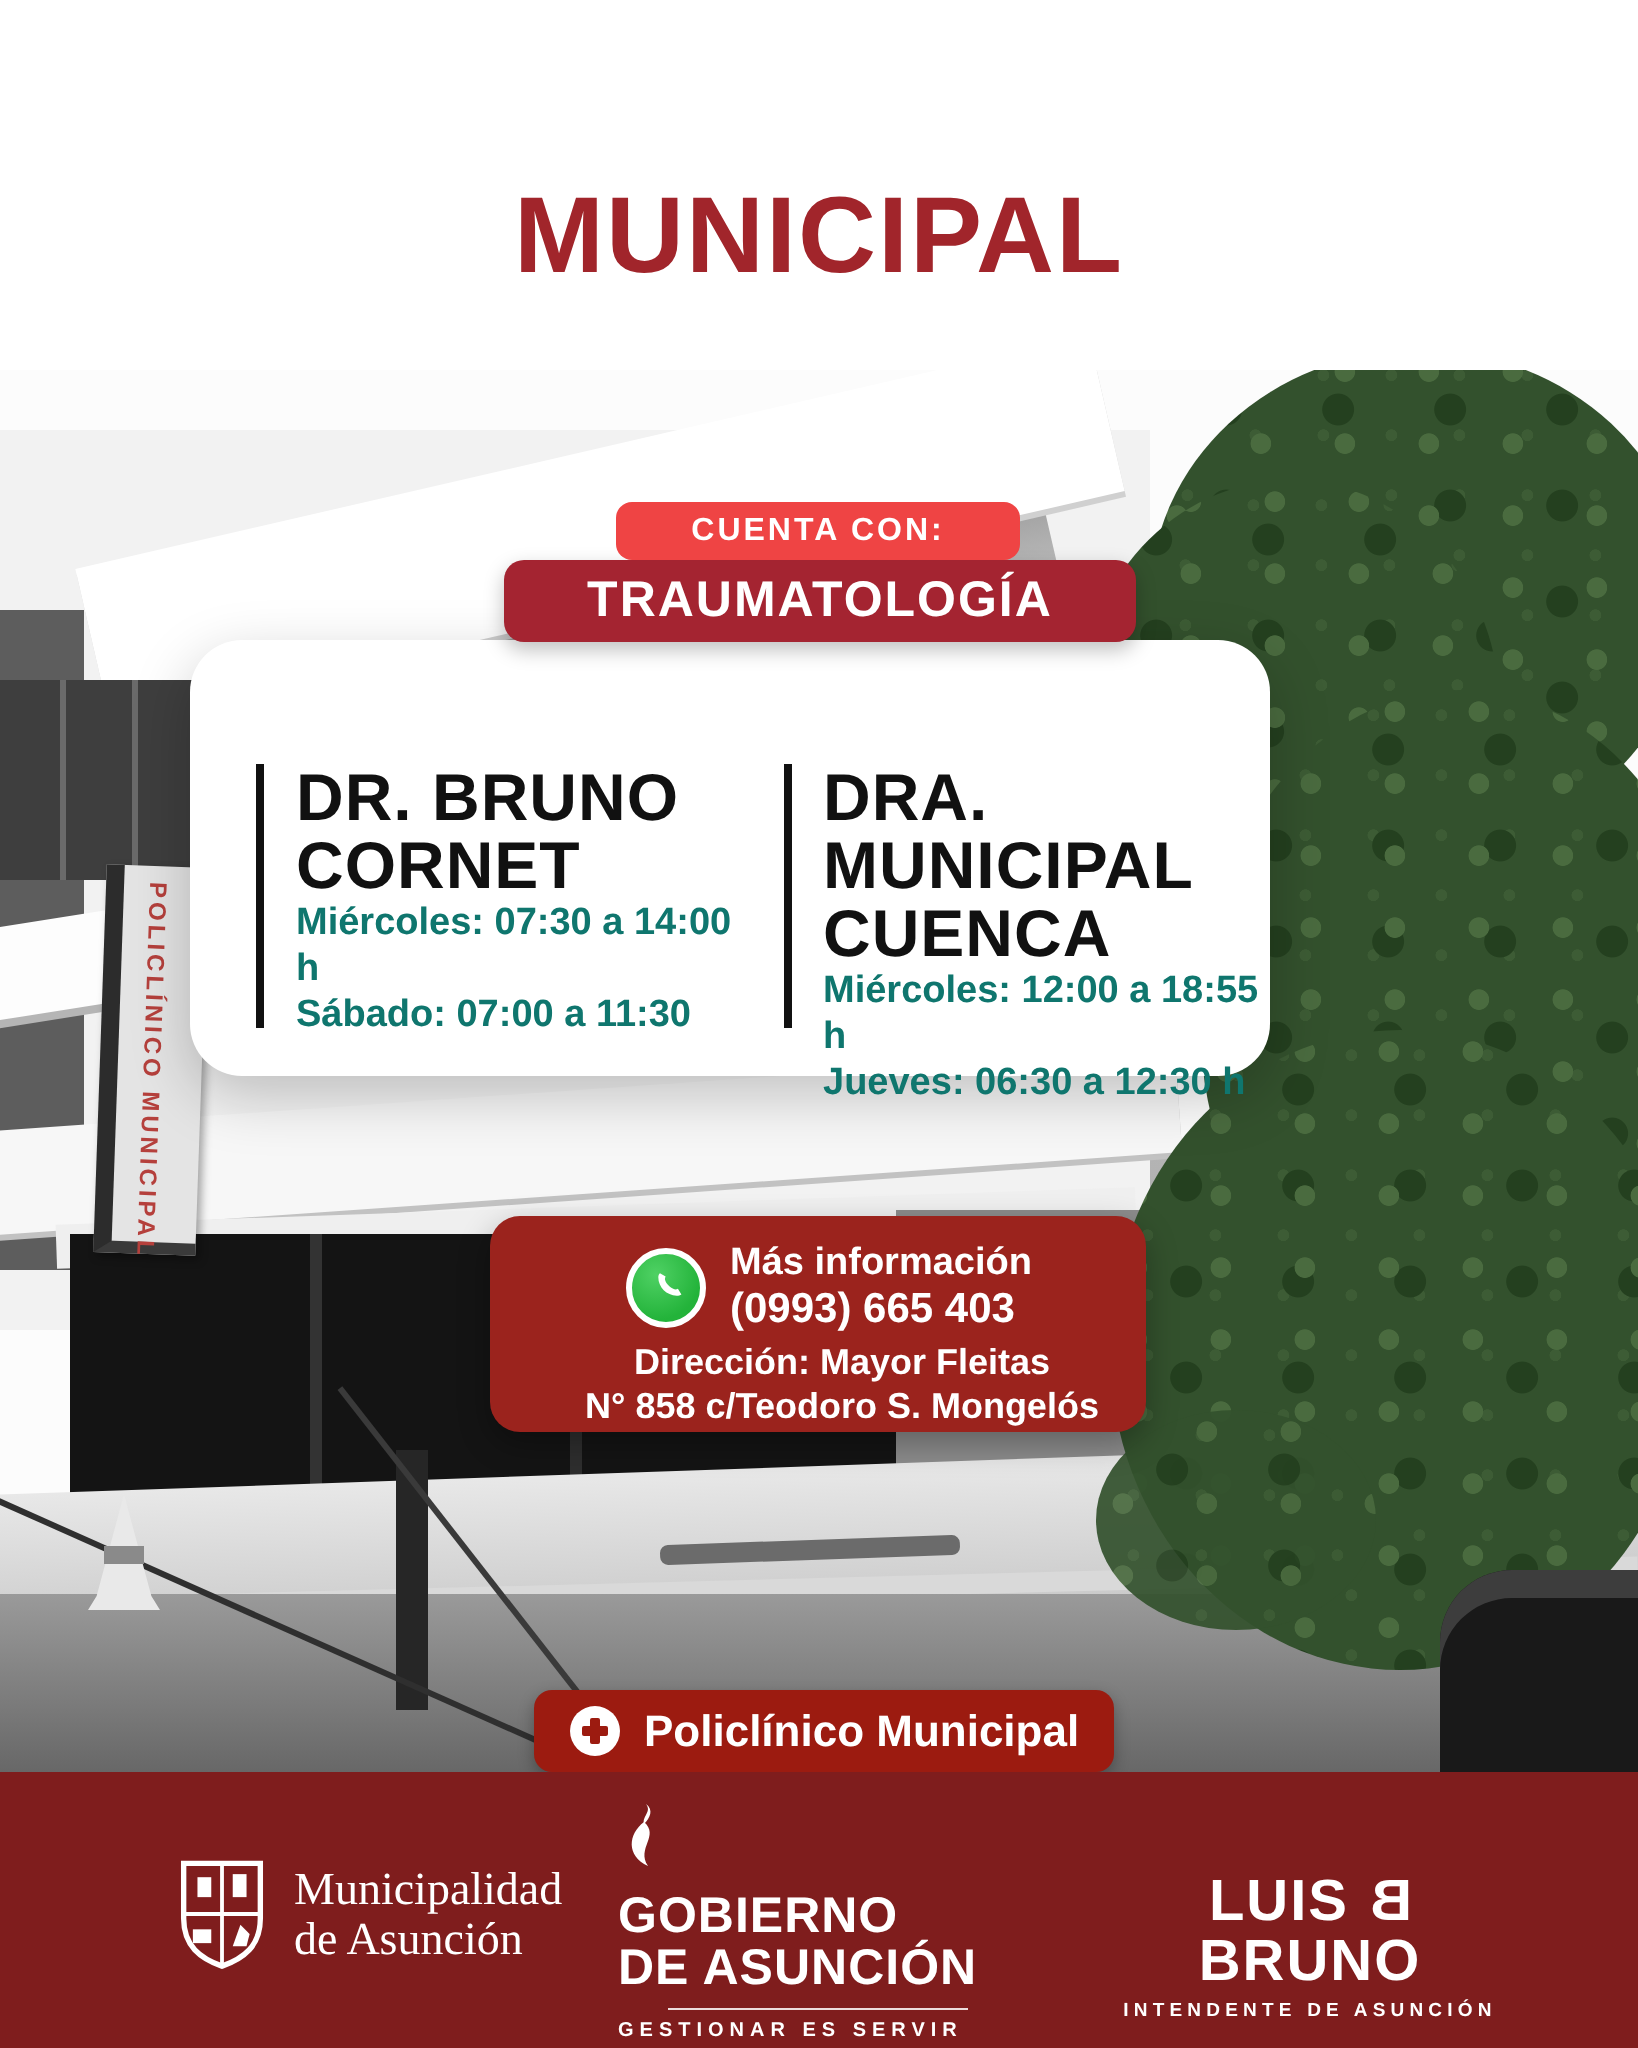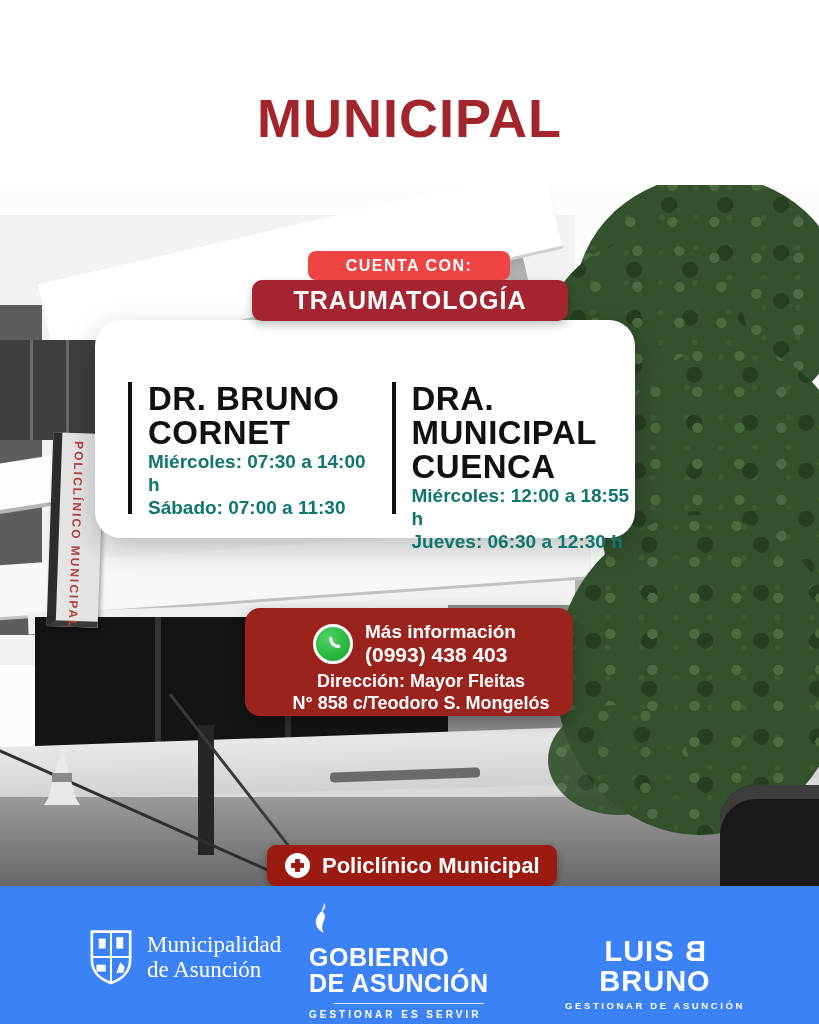--- a/index.html
+++ b/index.html
@@ -77,21 +77,21 @@
             display:flex;align-items:center;color:#fff;box-shadow:0 3px 8px rgba(0,0,0,.3);}
   .cross-circle{width:25px;height:25px;border-radius:50%;background:#ffffff;margin-left:18px;
                 display:flex;align-items:center;justify-content:center;}
   .cross{position:relative;width:13px;height:13px;}
   .cross::before,.cross::after{content:"";position:absolute;background:#9c1b10;border-radius:1px;}
   .cross::before{left:4px;top:0;width:5px;height:13px;}
   .cross::after{left:0;top:4px;width:13px;height:5px;}
   .locbadge-label{margin-left:12px;font-weight:bold;font-size:22px;}
 
   
-  .footer{left:0;top:886px;width:819px;height:138px;background:#3b82f6;z-index:7;text-decoration:underline;}
+  .footer{left:0;top:886px;width:819px;height:138px;background:#7f1d1d;z-index:7;text-decoration:underline;}
   .muni{position:absolute;left:88px;top:42px;display:flex;align-items:center;color:#fff;}
   .muni-text{margin-left:13px;font-family:"Liberation Serif",serif;font-size:23px;line-height:25px;}
   .gov{position:absolute;left:309px;top:16px;width:200px;text-align:left;color:#fff;}
   .gov-l1{font-weight:800;font-size:25px;line-height:26px;letter-spacing:.5px;margin-top:4px;}
   .gov-l2{font-weight:800;font-size:25px;line-height:26px;letter-spacing:.5px;}
   .gov-rule{width:150px;height:1px;background:rgba(255,255,255,.85);margin:7px auto 5px auto;}
   .gov-tag{font-size:10px;font-weight:bold;letter-spacing:3px;}
   .mayor{position:absolute;left:555px;top:50px;width:200px;text-align:center;color:#fff;}
   .mayor-name{font-weight:800;font-size:29px;letter-spacing:1px;line-height:30px;}
   .mirror-b{display:inline-block;transform:scaleX(-1);}
@@ -173,21 +173,21 @@
 
   <div class="abs infobox">
     <div class="wa-row">
       <div class="wa-icon">
         <svg width="22" height="22" viewBox="0 0 24 24">
           <path d="M7.8 6.2 c0 5.4 4.6 10 10 10 1 0 2-.2 2.6-.7 l-1.9-3.1 c-.5.25-1.3.5-2 .3 -2.1-.65-4.4-2.9-5-5 -.2-.7.05-1.55.3-2 L8.7 3.9 C8.1 4.4 7.8 5.3 7.8 6.2 Z" fill="#ffffff"></path>
         </svg>
       </div>
       <div class="wa-text">
         <div class="wa-line1">Más información</div>
-        <div class="wa-line2">(0993) 438 403</div>
+        <div class="wa-line2">(0993) 665 403</div>
       </div>
     </div>
     <div class="addr">
       <div>Dirección: Mayor Fleitas</div>
       <div>N° 858 c/Teodoro S. Mongelós</div>
     </div>
   </div>
 
   <div class="abs locbadge">
     <div class="cross-circle">
@@ -219,17 +219,17 @@
         <path d="M13 9 C21 16 9 22 15 31 C4 26 5 15 13 9 Z" fill="#ffffff"></path>
       </svg>
       <div class="gov-l1">GOBIERNO</div>
       <div class="gov-l2">DE ASUNCIÓN</div>
       <div class="gov-rule"></div>
       <div class="gov-tag">GESTIONAR ES SERVIR</div>
     </div>
 
     <div class="mayor">
       <div class="mayor-name"><span>LUIS </span><span class="mirror-b">B</span><span>BRUNO</span></div>
-      <div class="mayor-sub">GESTIONAR DE ASUNCIÓN</div>
+      <div class="mayor-sub">INTENDENTE DE ASUNCIÓN</div>
     </div>
   </div>
 
 </div>
 
 </body></html>

